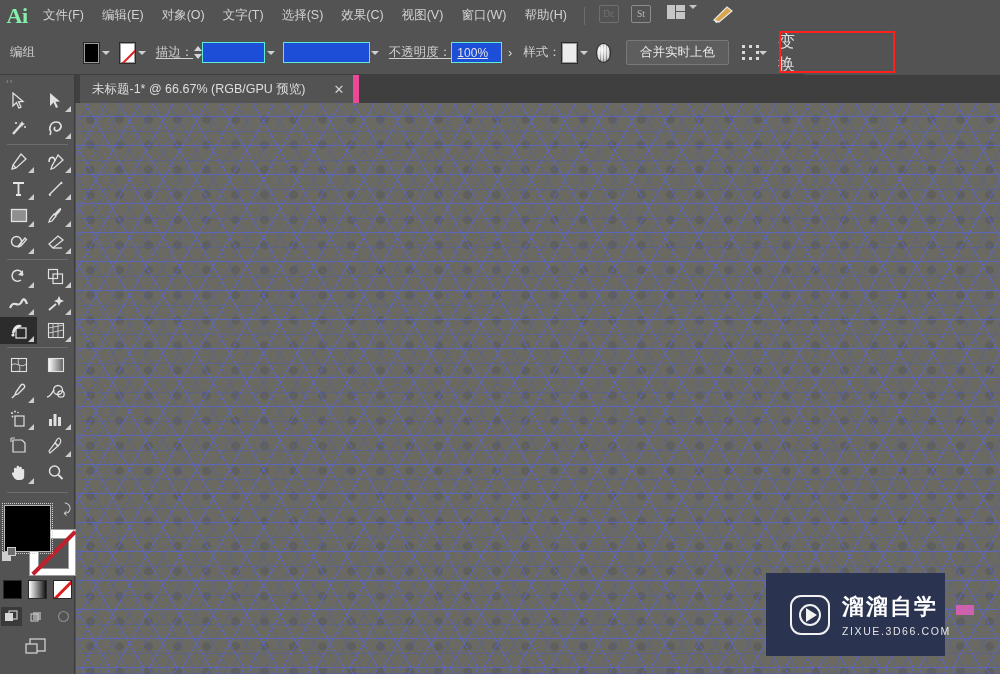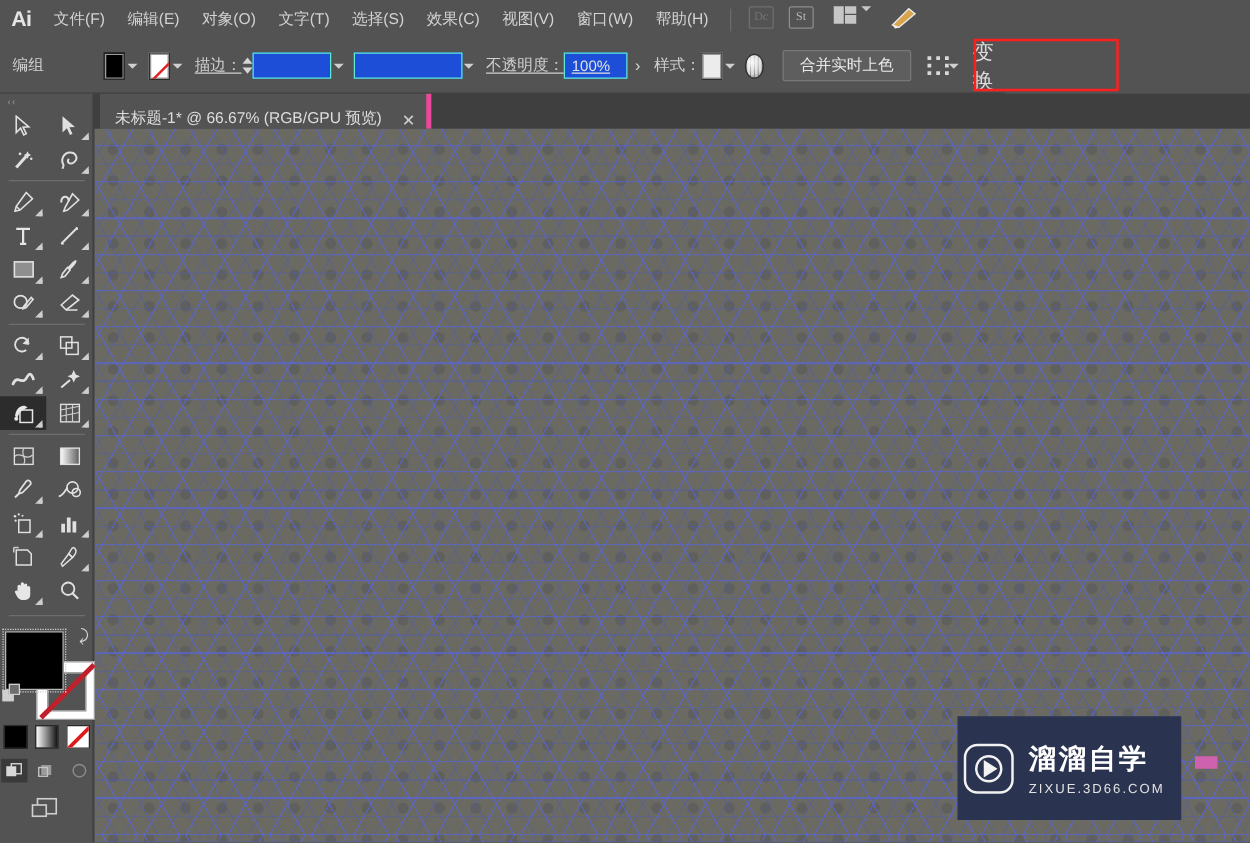--- a/index.html
+++ b/index.html
@@ -14,22 +14,22 @@
 
   
   .menubar {
     position: absolute; left: 0; top: 0; width: 1000px; height: 31px;
     background: #535353;
     display: flex; align-items: center;
   }
   .ai-logo {
     width: 34px; height: 31px;
     display: flex; align-items: center; justify-content: center;
-    color: #e5e5e5; font-size: 17px; font-weight: bold;
-    font-family: Liberation Sans, sans-serif;
+    color: #86efac; font-size: 22px; font-weight: bold;
+    font-family: Liberation Serif, serif;
     letter-spacing: -0.5px;
   }
   .menu-item {
     padding: 0 9px; height: 31px; line-height: 31px;
     color: #d2d2d2; font-size: 12.5px; white-space: nowrap;
   }
   .mb-sep { width: 1px; height: 18px; background: #6b6b6b; margin: 0 8px; }
   .mb-icon {
     width: 26px; height: 22px; margin: 0 3px;
     display: flex; align-items: flex-start; justify-content: center;
@@ -132,22 +132,22 @@
   }
   .transform-lbl { color: #dcdcdc; font-size: 17px; }
 
   
   .tabbar {
     position: absolute; left: 75px; top: 75px; width: 925px; height: 28px;
     background: #3f3f3f;
   }
   .doc-tab {
     position: absolute; left: 5px; top: 0; height: 28px;
-    background: #535353; border-right: 4px solid #ec4899;
-    display: flex; align-items: flex-end; padding: 0 9px 0 12px; gap: 16px;
+    background: #535353; border-right: 6px solid #ec4899;
+    display: flex; align-items: center; padding: 0 9px 0 12px; gap: 28px;
   }
   .doc-tab .title { color: #dedede; font-size: 12.5px; white-space: nowrap; }
   .doc-tab .close { color: #cfcfcf; font-size: 13px; line-height: 1; }
 
   
   .toolbar {
     position: absolute; left: 0; top: 75px; width: 75px; height: 599px;
     background: #535353; border-right: 1px solid #3c3c3c;
   }
   .tb-grip {
@@ -246,21 +246,21 @@
     position: absolute; inset: 0;
     background-image: radial-gradient(circle, rgba(86,88,88,0.55) 4.2px, transparent 4.6px);
     background-size: 29px 25.1px;
     background-position: 0 4px;
   }
 
   
   .watermark {
     position: absolute; left: 766px; top: 573px; width: 179px; height: 83px;
     background: #2a3350;
-    display: flex; align-items: center; gap: 12px; padding-left: 5px;
+    display: flex; align-items: center; gap: 12px; padding-left: 24px;
   }
   .wm-logo {
     width: 40px; height: 40px; position: relative; flex: none;
   }
   .wm-logo .ring {
     position: absolute; inset: 0;
     border: 2.5px solid #f2f2f2; border-radius: 11px;
     transform: rotate(0deg);
   }
   .wm-logo .inner {

